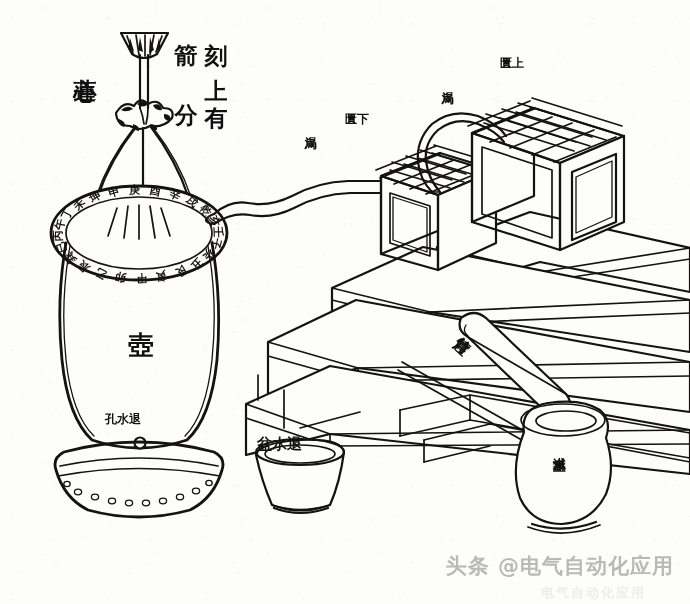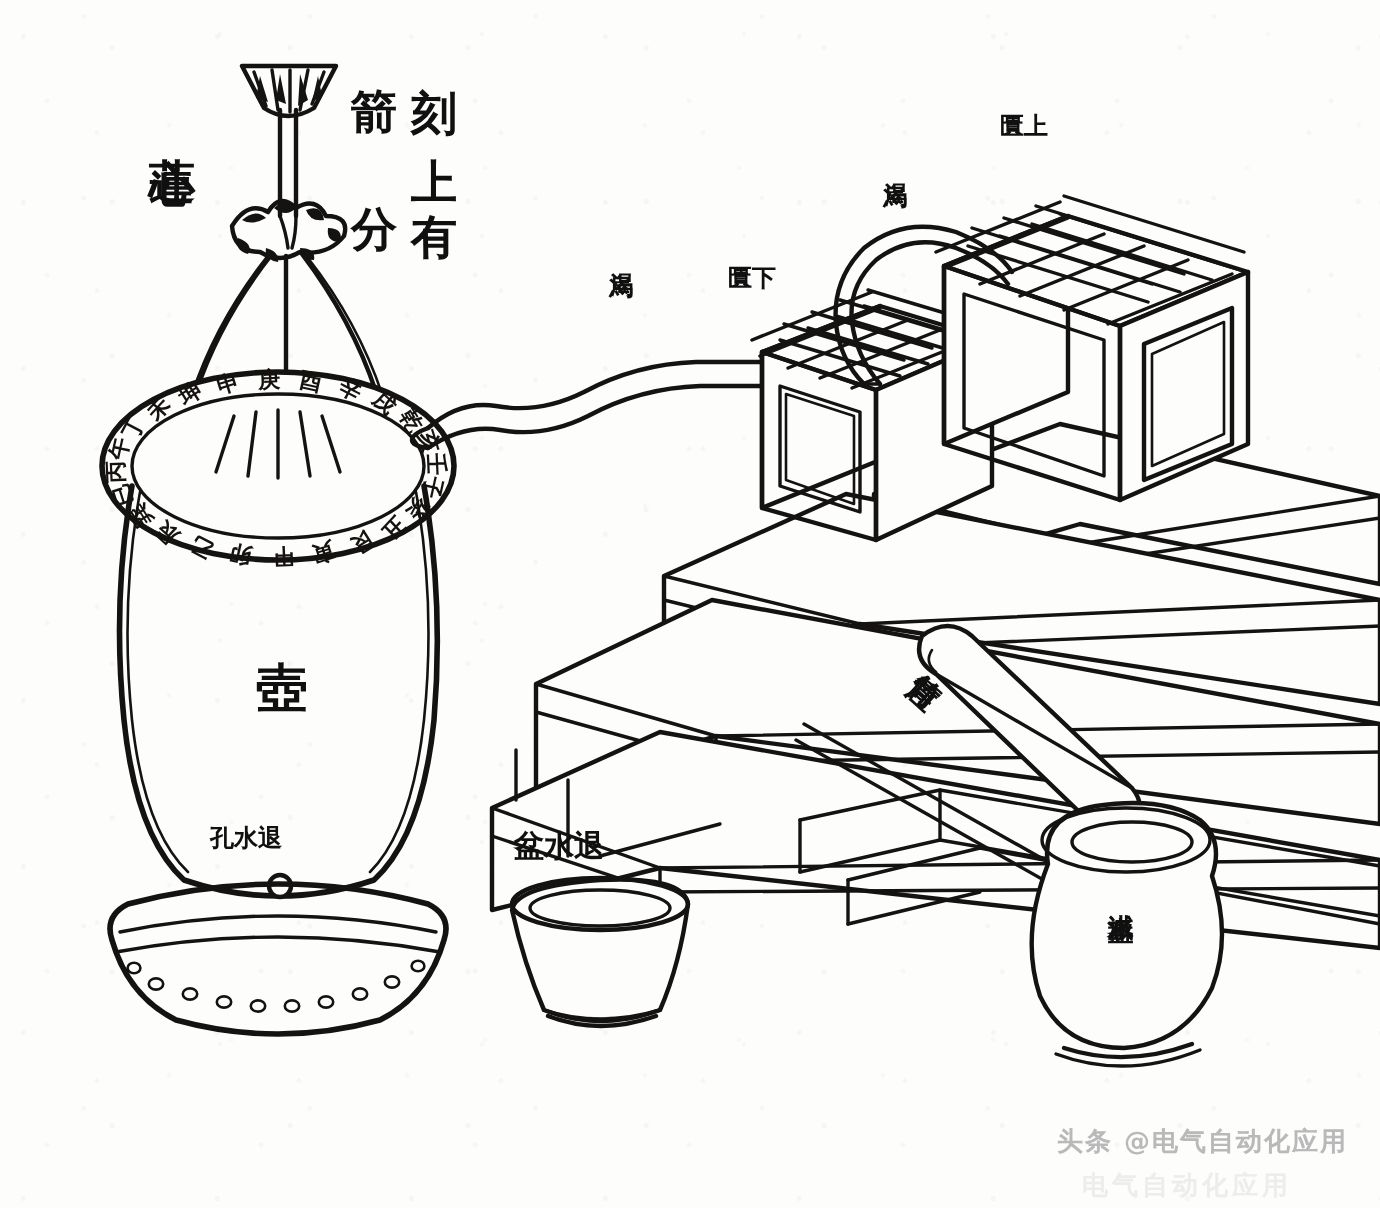--- a/index.html
+++ b/index.html
@@ -55,21 +55,21 @@
   #rim-ring span{
     position:absolute;left:50%;top:50%;
     font-family:"DejaVu Sans","Liberation Sans",sans-serif;
     font-weight:700;font-size:11px;color:#15120f;
     transform-origin:0 0;
   }
 
   
   #watermark{
     position:absolute;right:16px;bottom:24px;
-    font-size:13px;font-weight:700;color:#b9b9b9;
+    font-size:21px;font-weight:700;color:#b9b9b9;
     font-family:"DejaVu Sans","Liberation Sans",sans-serif;
     letter-spacing:1px;white-space:nowrap;
   }
   #footer-ghost{
     position:absolute;right:44px;bottom:2px;
     font-size:13px;font-weight:700;color:#ededed;
     font-family:"DejaVu Sans","Liberation Sans",sans-serif;
     letter-spacing:2px;white-space:nowrap;
   }
 </style>
@@ -341,25 +341,25 @@
       <span style="transform: translate(-3.35005px, -43.9614px) rotate(357.6deg) translate(-50%, -50%);">庚</span>
       <span style="transform: translate(17.4515px, -42.9403px) rotate(372.6deg) translate(-50%, -50%);">酉</span>
       <span style="transform: translate(37.0637px, -38.993px) rotate(387.6deg) translate(-50%, -50%);">辛</span>
       <span style="transform: translate(54.1501px, -32.3883px) rotate(402.6deg) translate(-50%, -50%);">戌</span>
     </div>
 
   <div class="cjk" style="left:128px;top:333px;font-size:26px;">壺</div>
 
   <div class="cjk lbl-md" style="left:105px;top:414px;">孔水退</div>
 
-  <div class="cjk lbl-sm" style="left:257px;top:416px;">盆水退</div>
+  <div class="cjk lbl-sm" style="left:257px;top:437px;">盆水退</div>
 
   <div class="cjk vert lbl-md" style="left:304px;top:127px;">渴烏</div>
 
-  <div class="cjk lbl-md" style="left:364px;top:114px;margin-top:20px;">匱下</div>
+  <div class="cjk lbl-md" style="left:345px;top:114px;">匱下</div>
 
   <div class="cjk vert lbl-md" style="left:441px;top:82px;">渴烏</div>
 
   <div class="cjk lbl-md" style="left:500px;top:58px;">匱上</div>
 
   <div class="cjk vert lbl-sm" style="left:470px;top:326px;transform:rotate(42deg);transform-origin:left top;">竹注筒</div>
 
   <div class="cjk vert lbl-xs" style="left:552px;top:447px;font-size:13px;">減水盎</div>
 
   <div id="watermark">头条 @电气自动化应用</div>

